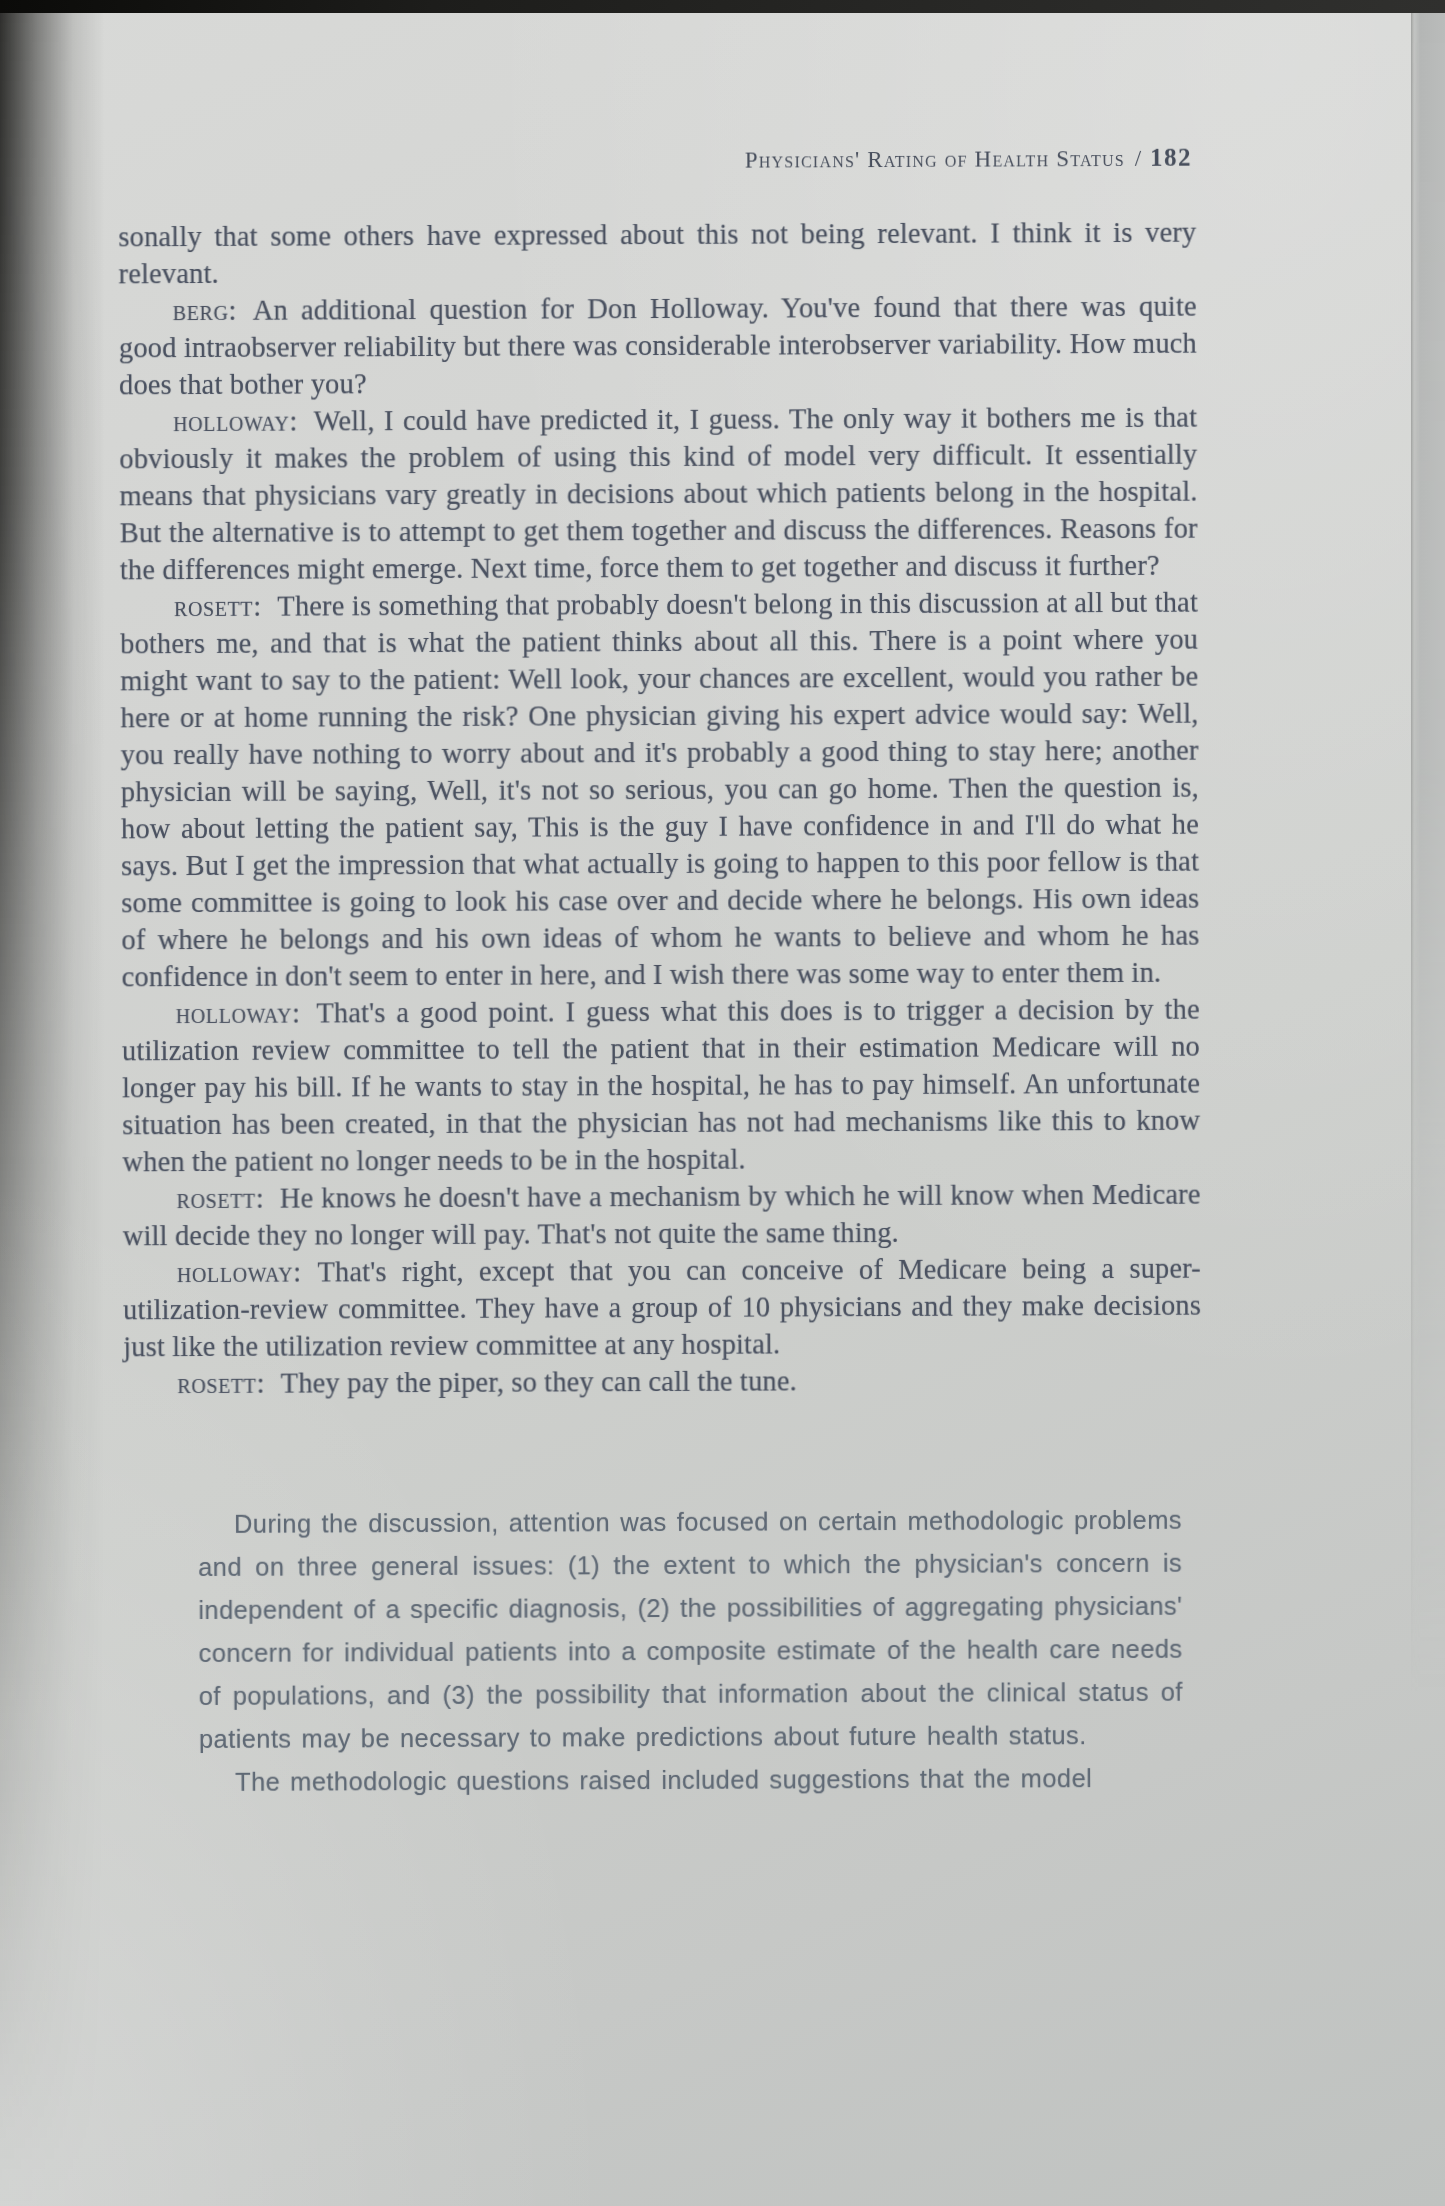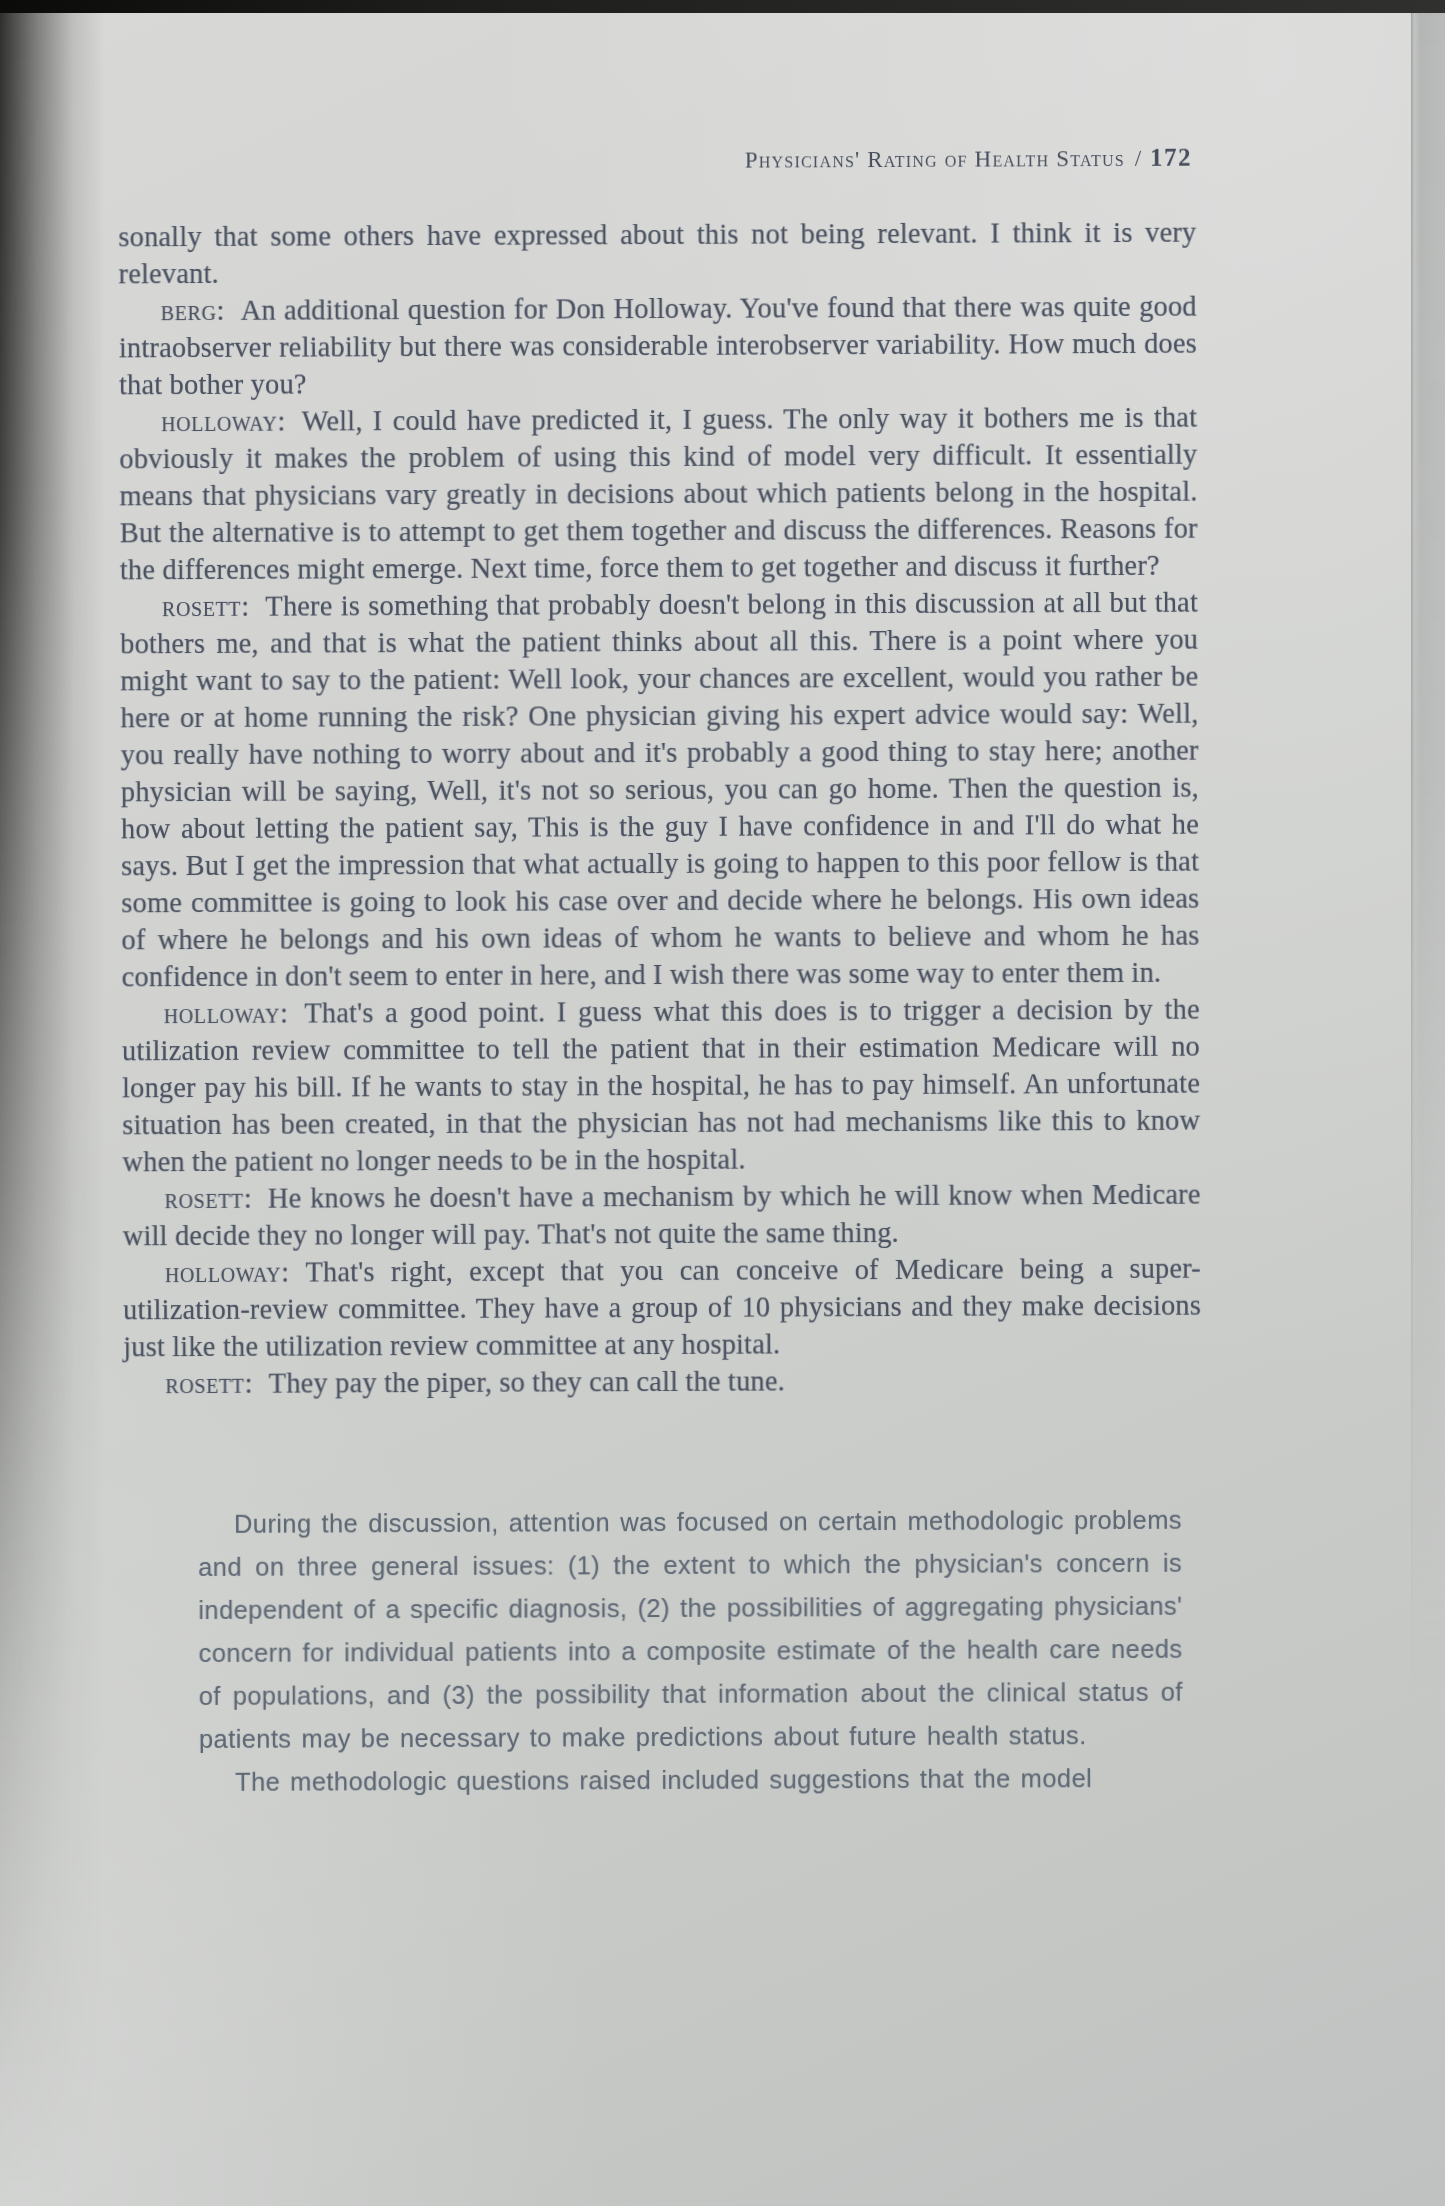--- a/index.html
+++ b/index.html
@@ -89,20 +89,21 @@
     text-indent: 42px;
     letter-spacing: 0.15px;
     text-shadow: 0 0 1px rgba(74,81,96,0.45);
   }
   .dialogue p.no-indent { text-indent: 0; }
   .speaker {
     font-variant: small-caps;
     text-transform: lowercase;
     letter-spacing: 0.6px;
     margin-right: 0.55em;
+    margin-left: 12px;
   }
   .summary {
     margin: 101px 20px 0 74px;
   }
   .summary p {
     margin: 0;
     font-family: "Liberation Sans", sans-serif;
     font-size: 25.5px;
     line-height: 43px;
     color: var(--ink_sans);
@@ -118,21 +119,21 @@
 
 <div class="photo">
   <div class="top-strip"></div>
   <div class="page"></div>
   <div class="right-edge"></div>
   <div class="left-shadow"></div>
   <div class="sheen"></div>
 
   <div class="content">
     <div class="running-head">
-      <span class="head-title">Physicians' Rating of Health Status</span><span class="head-sep">/</span><span class="head-page">172</span>
+      <span class="head-title">Physicians' Rating of Health Status</span><span class="head-sep">/</span><span class="head-page">182</span>
     </div>
 
     <div class="dialogue">
   <p class="no-indent"><span class="dtext">sonally that some others have expressed about this not being relevant.  I think it is very relevant.</span></p>
 
   <p><span class="speaker">BERG:</span><span class="dtext">An additional question for Don Holloway.  You've found that there was quite good intraobserver reliability but there was considerable interobserver variability.  How much does that bother you?</span></p>
 
   <p><span class="speaker">HOLLOWAY:</span><span class="dtext">Well, I could have predicted it, I guess.  The only way it bothers me is that obviously it makes the problem of using this kind of model very difficult.  It essentially means that physicians vary greatly in decisions about which patients belong in the hospital.  But the alternative is to attempt to get them together and discuss the differences.  Reasons for the differences might emerge.  Next time, force them to get together and discuss it further?</span></p>
 
   <p><span class="speaker">ROSETT:</span><span class="dtext">There is something that probably doesn't belong in this discussion at all but that bothers me, and that is what the patient thinks about all this.  There is a point where you might want to say to the patient:  Well look, your chances are excellent, would you rather be here or at home running the risk?  One physician giving his expert advice would say:  Well, you really have nothing to worry about and it's probably a good thing to stay here; another physician will be saying, Well, it's not so serious, you can go home.  Then the question is, how about letting the patient say, This is the guy I have confidence in and I'll do what he says.  But I get the impression that what actually is going to happen to this poor fellow is that some committee is going to look his case over and decide where he belongs.  His own ideas of where he belongs and his own ideas of whom he wants to believe and whom he has confidence in don't seem to enter in here, and I wish there was some way to enter them in.</span></p>

